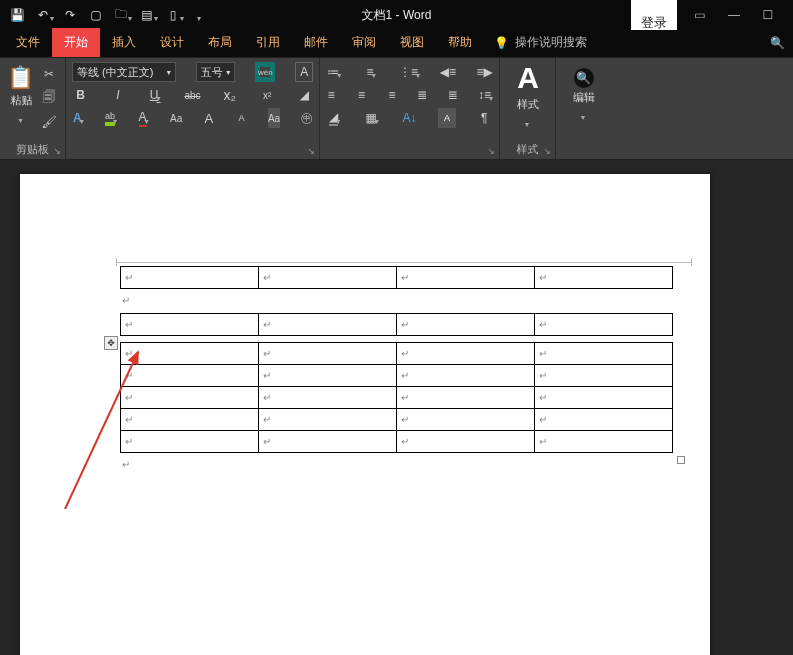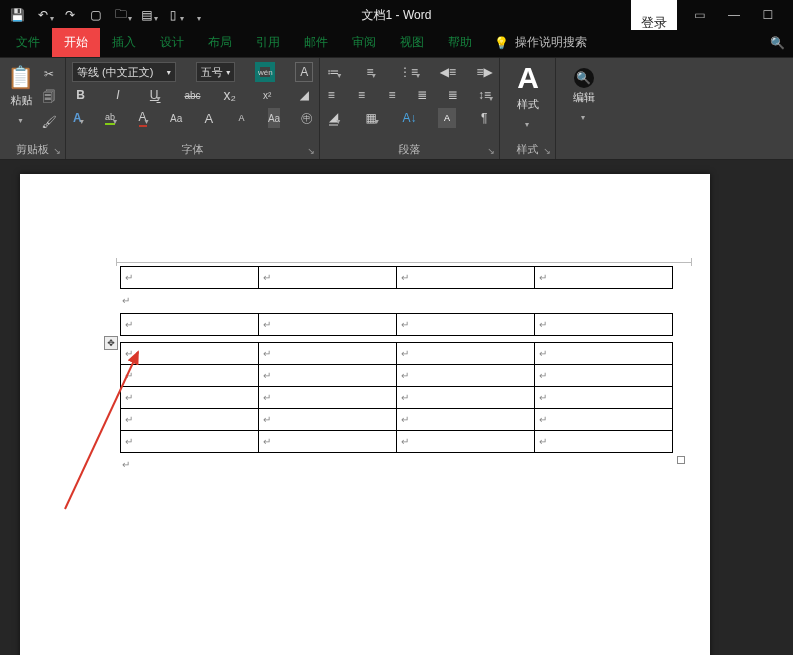--- a/index.html
+++ b/index.html
@@ -9,38 +9,38 @@
 .qat{display:flex;align-items:center;gap:2px;padding-left:4px}
 .qat .btn, .qat .sep, .titlebar .sysbtn{width:24px;height:24px;display:flex;align-items:center;justify-content:center;color:#ccc}
 .dd{font-size:8px;margin-left:-2px;margin-top:6px;color:#aaa}
 .titlecenter{position:absolute;left:0;right:0;text-align:center;pointer-events:none;color:#e8e8e8;font-size:12px}
 .titleright{margin-left:auto;display:flex;align-items:center;gap:6px;padding-right:6px}
 .login{background:#fff;color:#222;padding:15px 10px;font-size:13px;height:19px;line-height:16px}
 .sysbtns{display:flex;gap:0}
 .sysbtns .sysbtn{width:34px;height:24px;display:flex;align-items:center;justify-content:center;color:#bbb}
 
 .tabs{height:28px;background:#0a0a0a;display:flex;align-items:flex-end;padding-left:4px;gap:0;border-bottom:1px solid #222;position:relative}
-.tab{padding:6px 12px 6px;color:#15803d;font-size:12px;cursor:pointer}
+.tab{padding:6px 12px 6px;color:#fdba74;font-size:12px;cursor:pointer}
 .tab.active{background:#ef4444;color:#fff}
 .tell{display:flex;align-items:center;gap:6px;padding:6px 10px;color:#bbb}
 .search-r{position:absolute;right:8px;top:6px;color:#bbb}
 
 .ribbon{height:102px;background:#3f3f3f;display:flex;border-bottom:1px solid #222}
 .group{display:flex;flex-direction:column;padding:4px 6px 2px;border-right:1px solid #2a2a2a;position:relative}
 .group-label{text-align:center;font-size:11px;color:#bbb;margin-top:auto;padding-top:2px}
 .group .rows{display:flex;flex-direction:column;gap:3px}
 .btnrow{display:flex;align-items:flex-start;gap:20px}
 .bigbtn{display:flex;flex-direction:column;align-items:center;justify-content:center;width:44px;height:66px;gap:2px}
 .bigbtn .lab{font-size:11px;color:#ddd}
 .icon{width:18px;height:18px;display:inline-flex;align-items:center;justify-content:center;color:#ddd}
 .small{width:20px;height:20px;color:#ccc}
 .sel{background:#2a2a2a;border:1px solid #555;height:20px;color:#ddd;display:flex;align-items:center;padding:0 4px;font-size:11px}
 .launcher{position:absolute;right:2px;bottom:2px;width:12px;height:12px;font-size:9px;color:#999;display:flex;align-items:center;justify-content:center}
 .u-red{border-bottom:2px solid #c0392b;padding-bottom:1px}
-.u-yellow{border-bottom:2px solid #84cc16;padding-bottom:1px}
+.u-yellow{border-bottom:4px solid #84cc16;padding-bottom:1px}
 .styles-A{font-size:30px;font-weight:bold;color:#fff}
 .find-ico{width:20px;height:20px;border-radius:50%;background:#111;display:flex;align-items:center;justify-content:center}
 
 .docwrap{position:absolute;top:160px;left:0;right:0;bottom:0;background:#262626;overflow:hidden}
 .page{position:absolute;top:14px;left:20px;width:690px;height:620px;background:#fff;box-shadow:0 0 6px rgba(0,0,0,.6)}
 .pagepad{position:absolute;top:92px;left:100px}
 .ruler-h{position:absolute;top:88px;left:96px;width:576px;height:1px;background:#bbb}
 .ruler-h::before,.ruler-h::after{content:"";position:absolute;width:1px;height:8px;background:#bbb;top:-4px}
 .ruler-h::before{left:0}.ruler-h::after{right:0}
 table.word{border-collapse:collapse;margin-bottom:6px}
@@ -179,21 +179,20 @@
             <span class="u-red">A</span>
             <span class="dd">▾</span>
           </span>
         <span class="icon small" style="font-size:10px">Aa</span>
         <span class="icon small" style="font-size:13px">A</span>
         <span class="icon small" style="font-size:9px">A</span>
         <span class="icon small" style="background:#555;font-size:10px">Aa</span>
         <span class="icon small">㊥</span>
       </div>
     </div>
-    <div class="group-label">字体</div>
     <div class="launcher">↘</div>
   </div>
 
   <div class="group" style="width:180px">
     <div class="rows">
       <div class="btnrow">
         <span class="icon small">≔<span class="dd">▾</span></span>
         <span class="icon small">≡<span class="dd">▾</span></span>
         <span class="icon small">⋮≡<span class="dd">▾</span></span>
         <span class="icon small">◀≡</span>
@@ -211,21 +210,20 @@
         <span class="icon small">
             <span style="border-bottom:2px solid #888">◢</span>
             <span class="dd">▾</span>
           </span>
         <span class="icon small">▦<span class="dd">▾</span></span>
         <span class="icon small" style="color:#4aa3df">A↓</span>
         <span class="icon small" style="background:#555;color:#fff;font-size:9px">A</span>
         <span class="icon small">¶</span>
       </div>
     </div>
-    <div class="group-label">段落</div>
     <div class="launcher">↘</div>
   </div>
 
   <div class="group" style="width:56px">
     <div class="bigbtn">
       <span class="styles-A">A</span>
       <span class="lab">样式</span>
       <span class="dd">▾</span>
     </div>
     <div class="group-label">样式</div>

